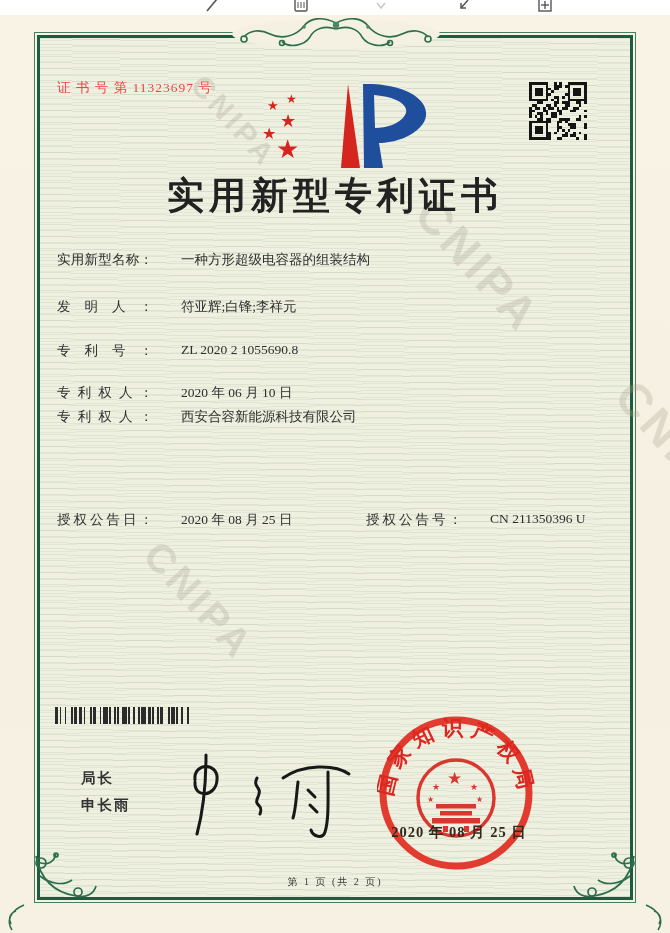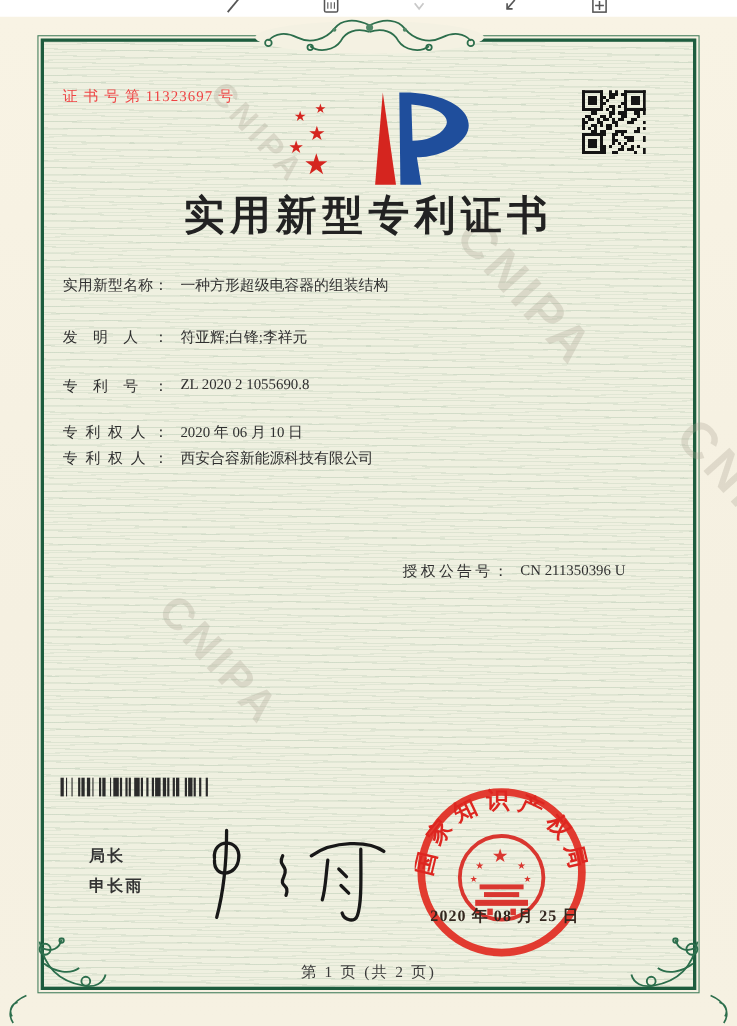--- a/index.html
+++ b/index.html
@@ -19,34 +19,34 @@
        #eff0e0;}
   .wm{position:absolute;font-family:"Liberation Sans","DejaVu Sans",sans-serif;
       font-weight:bold;color:rgba(168,163,146,0.30);transform:rotate(48deg);
       letter-spacing:4px;pointer-events:none;z-index:3;}
   .abs{position:absolute;z-index:4;}
   #cert-number{left:57px;top:79px;font-size:13.5px;color:#ef4444;letter-spacing:1px;}
   #title{left:0;top:171px;width:670px;text-align:center;font-size:37px;font-weight:bold;
          color:#222;letter-spacing:5px;}
   .frow{left:57px;font-size:13.5px;color:#2f2f2f;white-space:nowrap;}
   .flabel{display:inline-block;width:96px;text-align:justify;text-align-last:justify;vertical-align:top;}
-  .fval{margin-left:11px;display:inline-block;vertical-align:top;}
+  .fval{margin-left:28px;display:inline-block;vertical-align:top;}
   .addr .fval{line-height:21px;white-space:normal;width:430px;}
   .para{left:55px;width:562px;font-size:13.5px;line-height:22px;color:#2b2b2b;
         font-style:italic;letter-spacing:0.5px;text-align:justify;}
   .para p{margin:0 0 1px 0;text-indent:2em;}
   #barcode{left:55px;top:707px;width:188px;height:17px;display:flex;align-items:stretch;}
   #barcode span{display:block;height:100%;}
   #signer-title{left:81px;top:769px;font-size:14.5px;color:#333;font-weight:bold;letter-spacing:2px;
        font-family:"Liberation Sans","DejaVu Sans",sans-serif;}
   #signer-name{left:81px;top:796px;font-size:14.5px;color:#333;font-weight:bold;letter-spacing:2px;
        font-family:"Liberation Sans","DejaVu Sans",sans-serif;}
   #seal-date{left:388px;top:823px;width:142px;text-align:center;font-size:14.5px;font-weight:bold;
        color:#33271f;letter-spacing:1px;z-index:6;}
-  #footer-page{left:0;top:875px;width:670px;text-align:center;font-size:14px;color:#3a3a3a;letter-spacing:2px;}
+  #footer-page{left:0;top:875px;width:670px;text-align:center;font-size:10px;color:#3a3a3a;letter-spacing:2px;}
   #continuation{left:0;top:912px;width:670px;text-align:center;font-size:12.5px;color:#4a4a4a;
        font-style:italic;letter-spacing:4px;}
   svg{display:block;}
 </style>
 </head>
 <body>
 
 <div id="page">
 
   <div id="toolbar">
@@ -285,20 +285,23 @@
   </div>
   <div class="abs frow" style="top:342px">
     <span class="flabel">专利号：</span><span class="fval">ZL 2020 2 1055690.8</span>
   </div>
   <div class="abs frow" style="top:384px">
     <span class="flabel">专利权人：</span><span class="fval">2020 年 06 月 10 日</span>
   </div>
   <div class="abs frow" style="top:408px">
     <span class="flabel">专利权人：</span><span class="fval">西安合容新能源科技有限公司</span>
   </div>
+  <div class="abs frow" style="top:511px">
+    <span class="flabel">授权公告日：</span><span class="fval">2020 年 08 月 25 日</span>
+  </div>
   <div class="abs frow" style="left:366px;top:511px">
     <span class="flabel">授权公告号：</span><span class="fval">CN 211350396 U</span>
   </div>
 
   <div class="abs para" style="top:545px">
   </div>
 
   <div class="abs" id="barcode">
       <span style="width: 3.2px; background: rgb(43, 43, 43);"></span>
       <span style="width: 1.6px; background: transparent;"></span>

